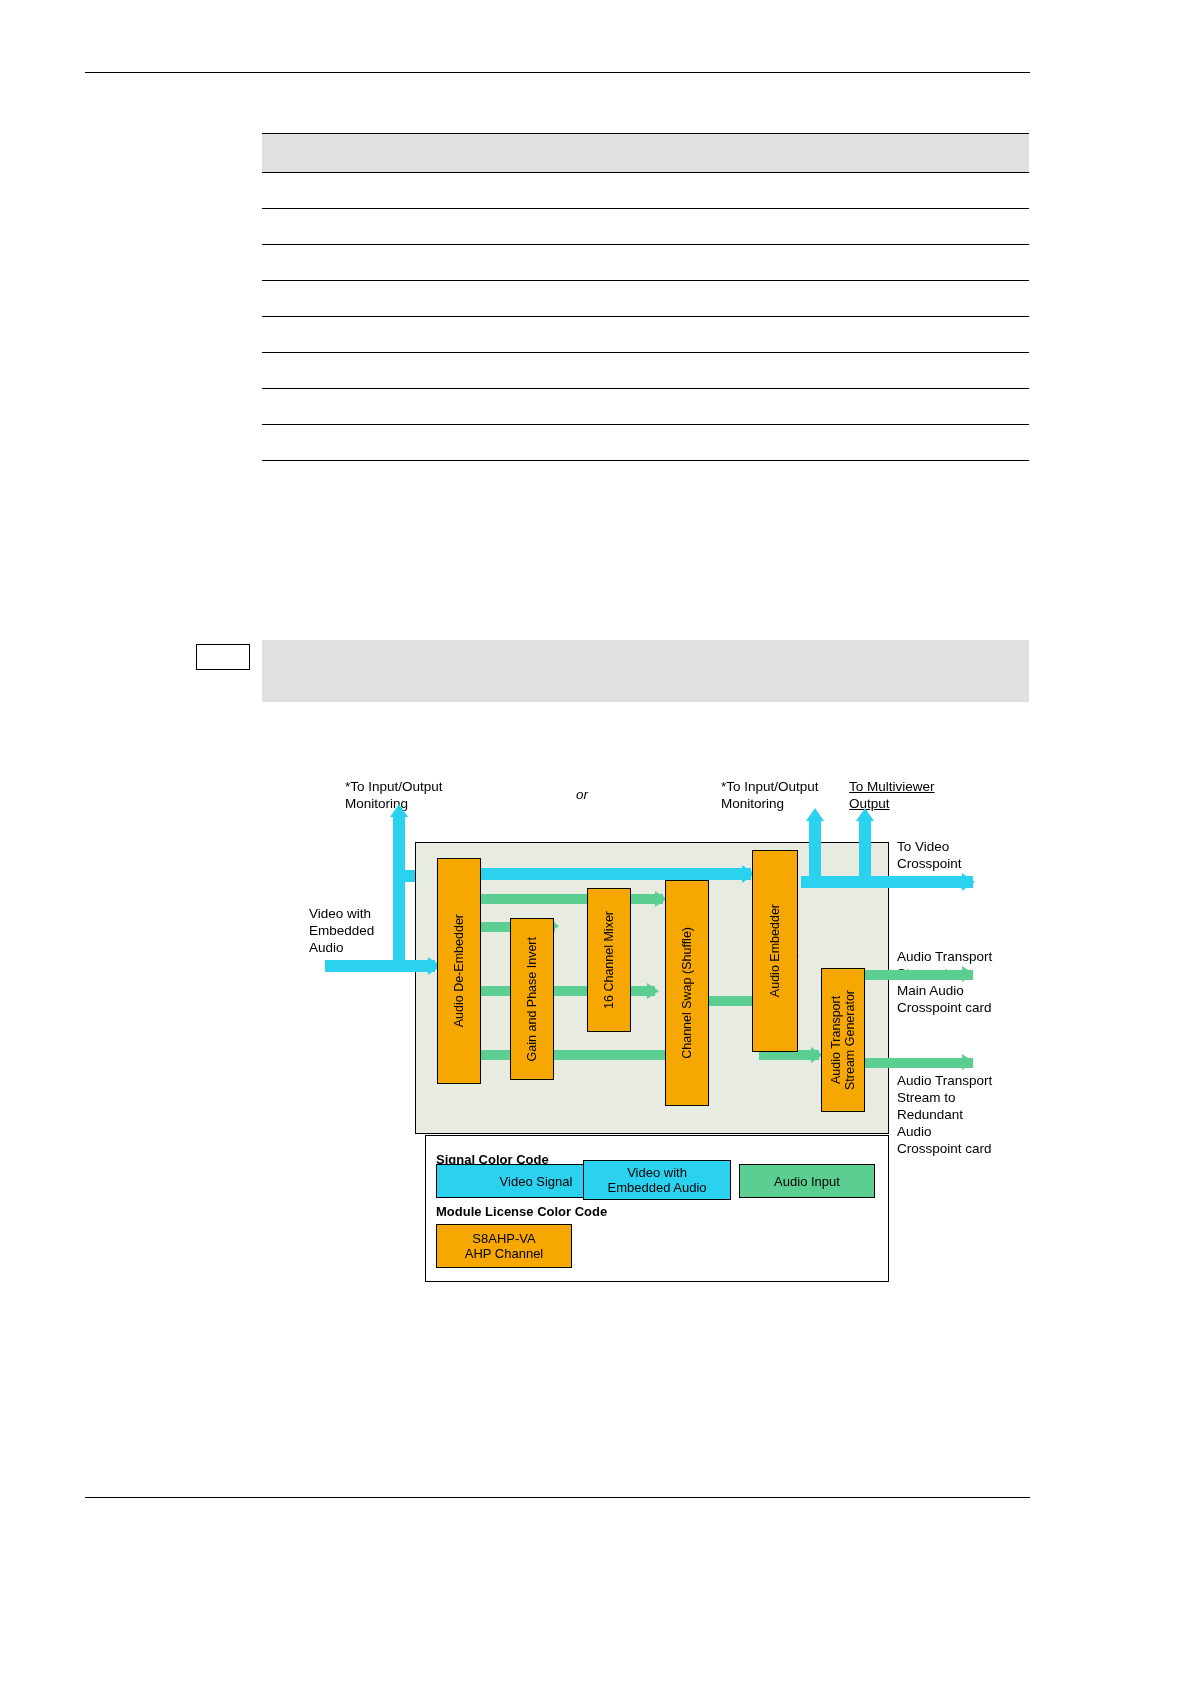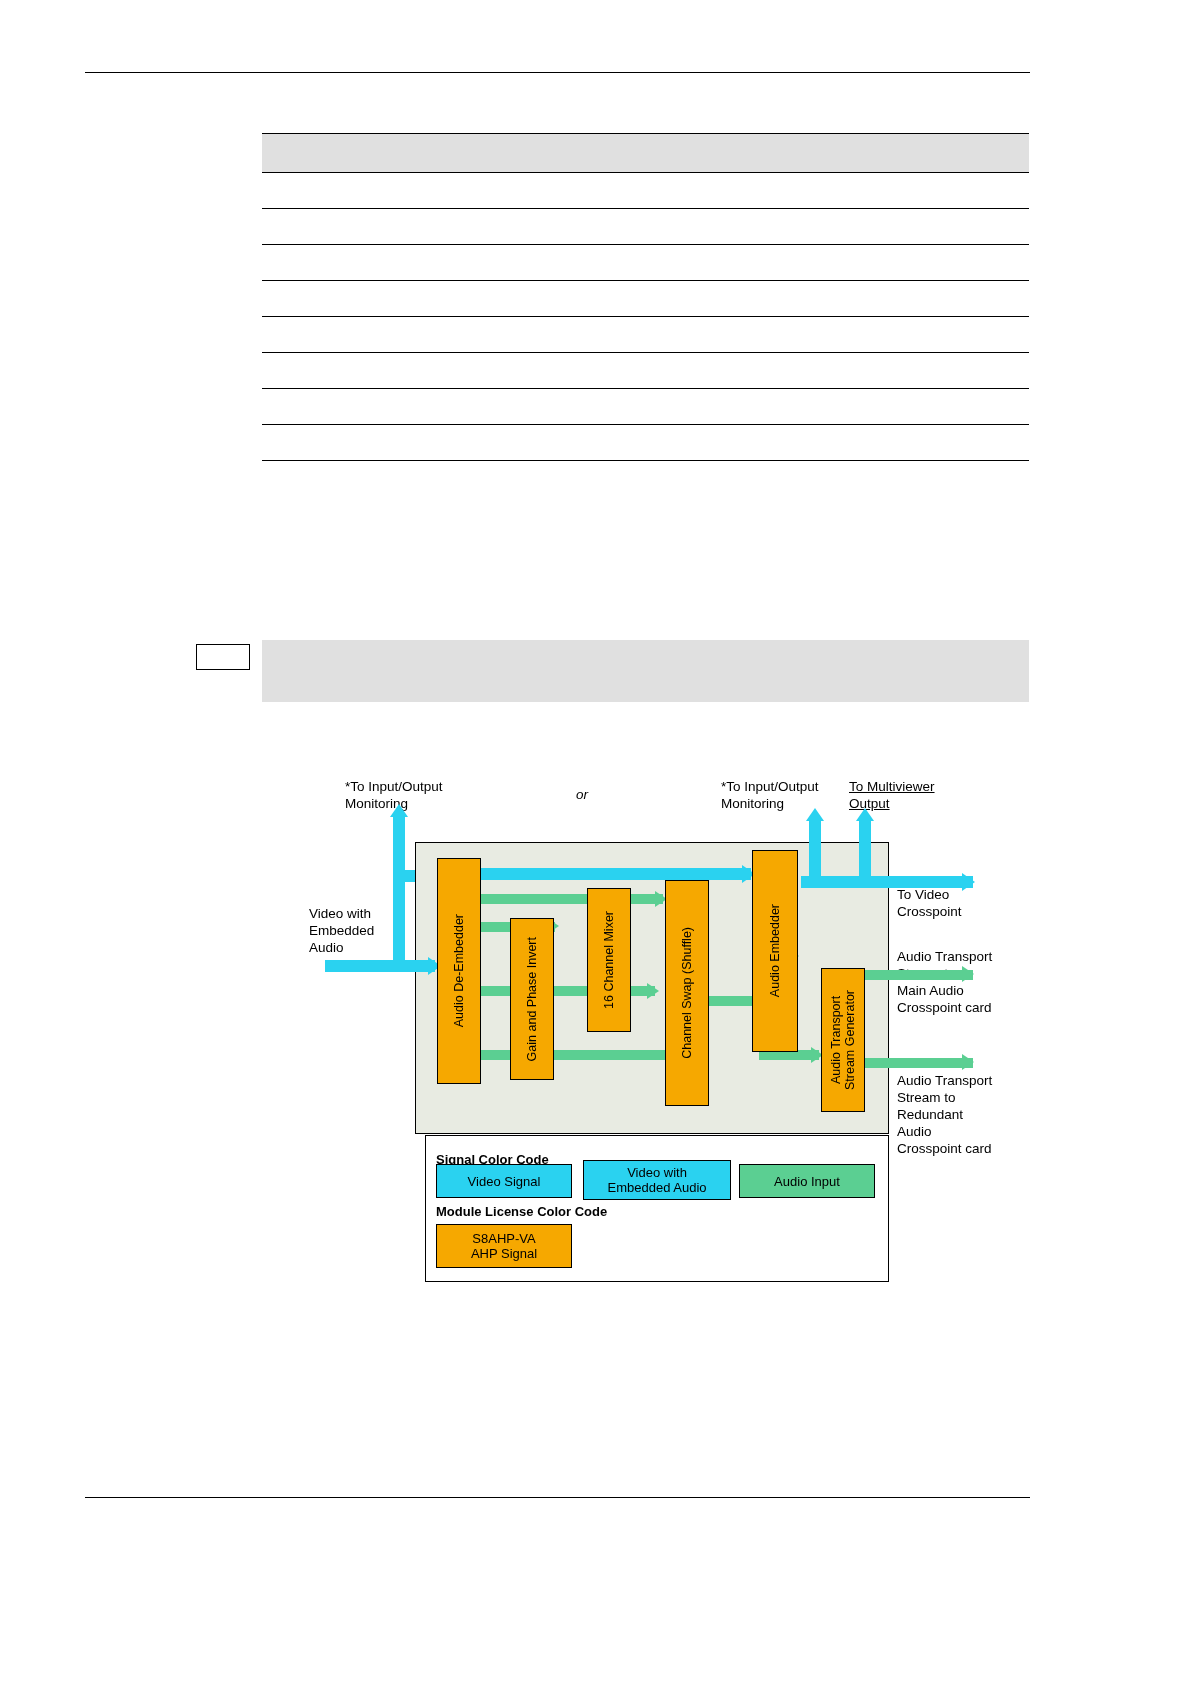--- a/index.html
+++ b/index.html
@@ -155,21 +155,21 @@
     position: absolute;
     border: 1px solid #000;
     font-size: 13px;
     display: flex;
     align-items: center;
     justify-content: center;
     text-align: center;
     line-height: 15px;
     white-space: pre;
   }
-  .chip-video { background: #2ad2f0; }
+  .chip-video { background: #2ad2f0; padding-left: 32px; }
   .chip-vwa   { background: #2ad2f0; }
   .chip-audio { background: #5bcf92; }
   .chip-lic   { background: #f6a800; }
 </style>
 </head>
 <body>
 
 <div class="page-rule" id="rule-top"></div>
 <div class="page-rule" id="rule-bottom"></div>
 
@@ -190,21 +190,21 @@
 
 <div id="diagram">
 
   <div class="lbl" style="left:48px; top:8px;">*To Input/Output
 Monitoring</div>
   <div class="lbl" style="left:279px; top:16px;font-style:italic;">or</div>
   <div class="lbl" style="left:424px; top:8px;">*To Input/Output
 Monitoring</div>
   <div class="lbl" style="left:552px; top:8px;text-decoration:underline;">To Multiviewer
 Output</div>
-  <div class="lbl" style="left:600px; top:68px;margin-top:48px;">To Video
+  <div class="lbl" style="left:600px; top:68px;">To Video
 Crosspoint</div>
   <div class="lbl" style="left:12px; top:135px;">Video with
 Embedded
 Audio</div>
   <div class="lbl" style="left:600px; top:178px;">Audio Transport
 Stream to
 Main Audio
 Crosspoint card</div>
   <div class="lbl" style="left:600px; top:302px;">Audio Transport
 Stream to
@@ -285,16 +285,16 @@
   </div>
 
   <div class="legend">
     <div class="legend-title" style="left:10px; top:8px;margin-top:8px;">Signal Color Code</div>
     <div class="chip chip-video" style="left:10px; top:28px; width:134px; height:32px;">Video Signal</div>
     <div class="chip chip-vwa" style="left:157px; top:24px; width:146px; height:38px;">Video with
 Embedded Audio</div>
     <div class="chip chip-audio" style="left:313px; top:28px; width:134px; height:32px;">Audio Input</div>
     <div class="legend-title" style="left:10px; top:68px;">Module License Color Code</div>
     <div class="chip chip-lic" style="left:10px; top:88px; width:134px; height:42px;">S8AHP-VA
-AHP Signal</div>
+AHP Channel</div>
   </div>
 
 </div>
 
 </body></html>

